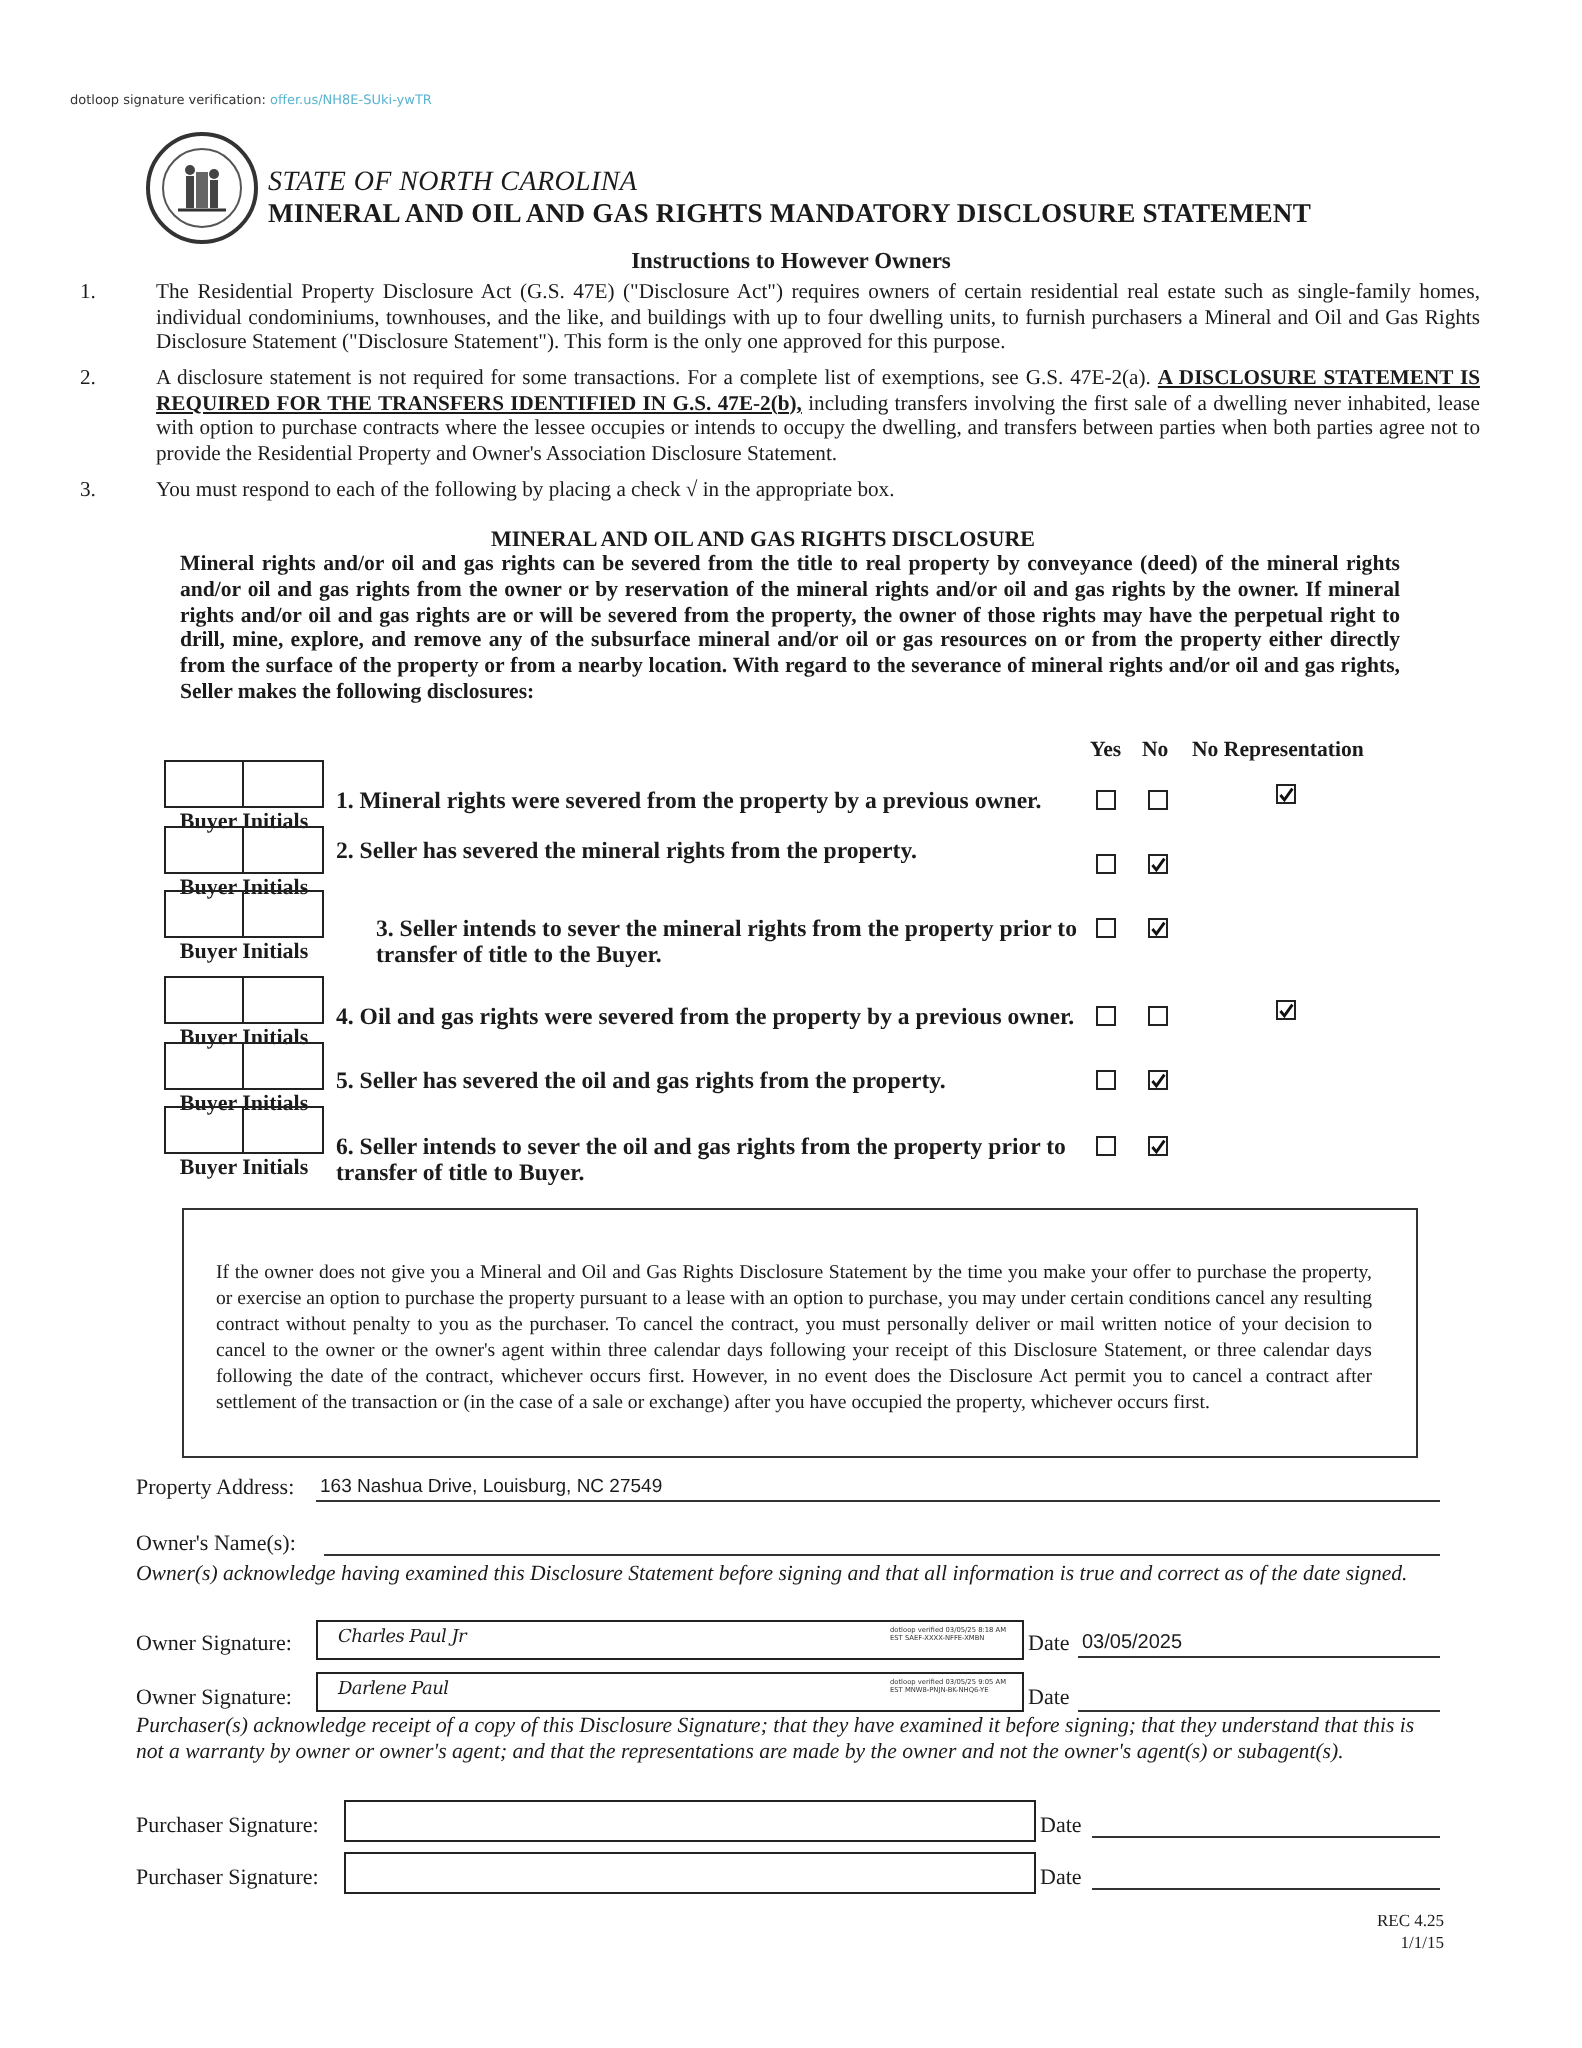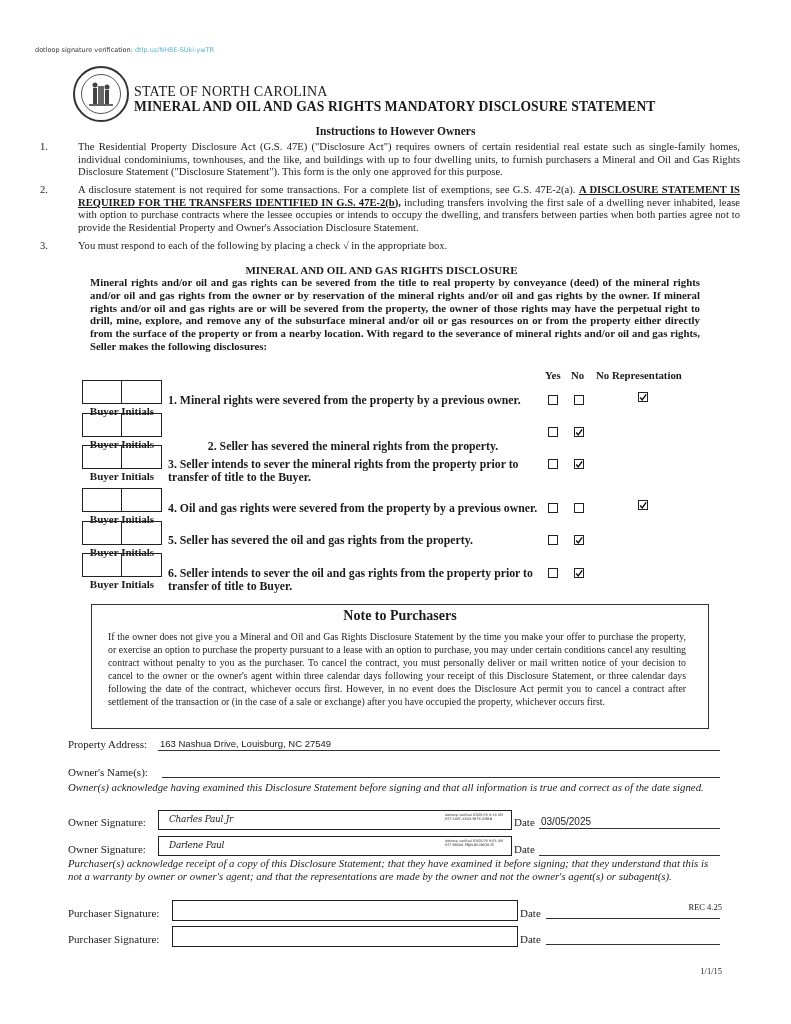--- a/index.html
+++ b/index.html
@@ -4,21 +4,21 @@
 <style>
   * { box-sizing: border-box; margin: 0; padding: 0; }
   html, body { width: 791px; height: 1024px; background: #ffffff; overflow: hidden; }
   body { position: relative; font-family: "Liberation Serif", "DejaVu Serif", serif; color: #1b1b1b; }
   .abs { position: absolute; }
   .verif { left: 35px; top: 46px; font-family: "DejaVu Sans", "Liberation Sans", sans-serif; font-size: 6.5px; color: #333; white-space: nowrap; }
   .verif .link { color: #5ab3d0; }
   .seal { left: 73px; top: 66px; width: 56px; height: 56px; border-radius: 50%; border: 2px solid #333; display: flex; align-items: center; justify-content: center; }
   .seal .inner { width: 40px; height: 40px; border-radius: 50%; border: 1px solid #555; display: flex; align-items: center; justify-content: center; }
   .seal svg { width: 32px; height: 32px; }
-  .title1 { left: 134px; top: 84px; font-size: 14px; letter-spacing: 0.2px; white-space: nowrap; }
+  .title1 { left: 134px; top: 84px; font-size: 14px; letter-spacing: 0.2px; white-space: nowrap; font-style: italic; }
   .title2 { left: 134px; top: 99px; font-size: 13.6px; font-weight: bold; letter-spacing: 0.1px; white-space: nowrap; }
   .instr-head { left: 0; width: 791px; top: 125px; text-align: center; font-weight: bold; font-size: 11.5px; }
   .olist { left: 40px; width: 700px; font-size: 10.6px; line-height: 12.6px; }
   .olist .num { position: absolute; left: 0; width: 20px; }
   .olist .txt { margin-left: 38px; text-align: justify; }
   .u { text-decoration: underline; font-weight: bold; }
   .mog-head { left: 0; width: 763px; top: 264px; text-align: center; font-weight: bold; font-size: 11px; }
   .mog-para { left: 90px; width: 610px; top: 276px; font-size: 10.8px; line-height: 12.8px; font-weight: bold; text-align: justify; }
   .col-heads { top: 369px; font-weight: bold; font-size: 10.8px; white-space: nowrap; }
   .initials { left: 82px; width: 80px; height: 30px; }
@@ -38,21 +38,21 @@
   .sigbox { border: 1.5px solid #222; background: #fff; }
   .sig-script { position: absolute; left: 10px; top: 3px; font-family: "DejaVu Serif", serif; font-style: italic; font-size: 9px; letter-spacing: -0.3px; }
   .verified { position: absolute; right: 6px; top: 2px; width: 60px; font-family: "DejaVu Sans", sans-serif; font-size: 3.4px; line-height: 4px; color: #333; }
   .footer { left: 640px; width: 82px; text-align: right; font-size: 8.5px; line-height: 10px; }
 </style>
 </head>
 <body>
 
 <div class="abs verif">
   <span>dotloop signature verification:</span>
-  <span class="link">dtlp.us/NH8E-SUki-ywTR</span>
+  <span class="link">offer.us/NH8E-SUki-ywTR</span>
 </div>
 
 <div class="abs seal">
   <div class="inner">
     <svg viewBox="0 0 32 32">
       <rect x="8" y="10" width="4" height="16" fill="#444"></rect>
       <rect x="13" y="8" width="6" height="18" fill="#666"></rect>
       <rect x="20" y="12" width="4" height="14" fill="#444"></rect>
       <circle cx="10" cy="7" r="2.5" fill="#444"></circle>
       <circle cx="22" cy="9" r="2.5" fill="#444"></circle>
@@ -96,33 +96,33 @@
 <div class="abs cb" style="left:638px; top:392px;">
   <svg viewBox="0 0 10 10">
       <path d="M1.5 5 L4 8 L9 1" stroke="#111" stroke-width="1.8" fill="none"></path>
     </svg>
 </div>
 
 <div class="abs initials" style="top:413px;">
   <div class="box"></div>
   <div class="lbl">Buyer Initials</div>
 </div>
-<div class="abs q-text" style="top:440px;text-align:center;">2. Seller has severed the mineral rights from the property.</div>
+<div class="abs q-text" style="top:419px;">2. Seller has severed the mineral rights from the property.</div>
 <div class="abs cb" style="left:548px; top:427px;"></div>
 <div class="abs cb" style="left:574px; top:427px;">
   <svg viewBox="0 0 10 10">
       <path d="M1.5 5 L4 8 L9 1" stroke="#111" stroke-width="1.8" fill="none"></path>
     </svg>
 </div>
 
 <div class="abs initials" style="top:445px;">
   <div class="box"></div>
   <div class="lbl">Buyer Initials</div>
 </div>
-<div class="abs q-text" style="top:458px;">3. Seller intends to sever the mineral rights from the property prior to transfer of title to the Buyer.</div>
+<div class="abs q-text" style="top:458px;margin-left:20px;">3. Seller intends to sever the mineral rights from the property prior to transfer of title to the Buyer.</div>
 <div class="abs cb" style="left:548px; top:459px;"></div>
 <div class="abs cb" style="left:574px; top:459px;">
   <svg viewBox="0 0 10 10">
       <path d="M1.5 5 L4 8 L9 1" stroke="#111" stroke-width="1.8" fill="none"></path>
     </svg>
 </div>
 
 <div class="abs initials" style="top:488px;">
   <div class="box"></div>
   <div class="lbl">Buyer Initials</div>
@@ -154,21 +154,20 @@
 </div>
 <div class="abs q-text" style="top:567px;">6. Seller intends to sever the oil and gas rights from the property prior to transfer of title to Buyer.</div>
 <div class="abs cb" style="left:548px; top:568px;"></div>
 <div class="abs cb" style="left:574px; top:568px;">
   <svg viewBox="0 0 10 10">
       <path d="M1.5 5 L4 8 L9 1" stroke="#111" stroke-width="1.8" fill="none"></path>
     </svg>
 </div>
 
 <div class="abs note-box">
-  <div class="note-title">Note to Purchasers</div>
   <div class="note-body">If the owner does not give you a Mineral and Oil and Gas Rights Disclosure Statement by the time you make your offer to purchase the property, or exercise an option to purchase the property pursuant to a lease with an option to purchase, you may under certain conditions cancel any resulting contract without penalty to you as the purchaser. To cancel the contract, you must personally deliver or mail written notice of your decision to cancel to the owner or the owner's agent within three calendar days following your receipt of this Disclosure Statement, or three calendar days following the date of the contract, whichever occurs first. However, in no event does the Disclosure Act permit you to cancel a contract after settlement of the transaction or (in the case of a sale or exchange) after you have occupied the property, whichever occurs first.</div>
 </div>
 
 <div class="abs field-line" style="left:68px; top:738px;">Property Address:</div>
 <div class="abs fill" style="left:160px; top:738px;">163 Nashua Drive, Louisburg, NC 27549</div>
 <div class="uline" style="left:158px; top:750px; width:562px;"></div>
 
 <div class="abs field-line" style="left:68px; top:766px;">Owner's Name(s):</div>
 <div class="abs fill" style="left:164px; top:810px;">Charles Paul Jr and Darlene Paul</div>
 <div class="uline" style="left:162px; top:777px; width:558px;"></div>
@@ -186,28 +185,28 @@
 
 <div class="abs field-line" style="left:68px; top:843px;">Owner Signature:</div>
 <div class="abs sigbox" style="left:158px; top:836px; width:354px; height:20px;">
   <span class="sig-script">Darlene Paul</span>
   <span class="verified">dotloop verified 03/05/25 9:05 AM EST MNW8-PNJN-BK-NHQ6-YE</span>
 </div>
 <div class="abs field-line" style="left:514px; top:843px;">Date</div>
 <div class="abs fill" style="left:541px; top:843px;"></div>
 <div class="uline" style="left:539px; top:855px; width:181px;"></div>
 
-<div class="abs italic" style="left:68px; top:857px; width:652px;">Purchaser(s) acknowledge receipt of a copy of this Disclosure Statement; that they have examined it before signing; that they understand that this is not a warranty by owner or owner's agent; and that the representations are made by the owner and not the owner's agent(s) or subagent(s).</div>
+<div class="abs italic" style="left:68px; top:857px; width:652px;">Purchaser(s) acknowledge receipt of a copy of this Disclosure Signature; that they have examined it before signing; that they understand that this is not a warranty by owner or owner's agent; and that the representations are made by the owner and not the owner's agent(s) or subagent(s).</div>
 
 <div class="abs field-line" style="left:68px; top:907px;">Purchaser Signature:</div>
 <div class="abs sigbox" style="left:172px; top:900px; width:346px; height:21px;"></div>
 <div class="abs field-line" style="left:520px; top:907px;">Date</div>
 <div class="abs fill" style="left:548px; top:907px;"></div>
 <div class="uline" style="left:546px; top:918px; width:174px;"></div>
 
 <div class="abs field-line" style="left:68px; top:933px;">Purchaser Signature:</div>
 <div class="abs sigbox" style="left:172px; top:926px; width:346px; height:21px;"></div>
 <div class="abs field-line" style="left:520px; top:933px;">Date</div>
 <div class="abs fill" style="left:548px; top:933px;"></div>
 <div class="uline" style="left:546px; top:944px; width:174px;"></div>
 
-<div class="abs footer" style="top:902px;">REC 4.25</div>
+<div class="abs footer" style="top:955px;">REC 4.25</div>
 <div class="abs footer" style="top:966px;">1/1/15</div>
 
 </body></html>

